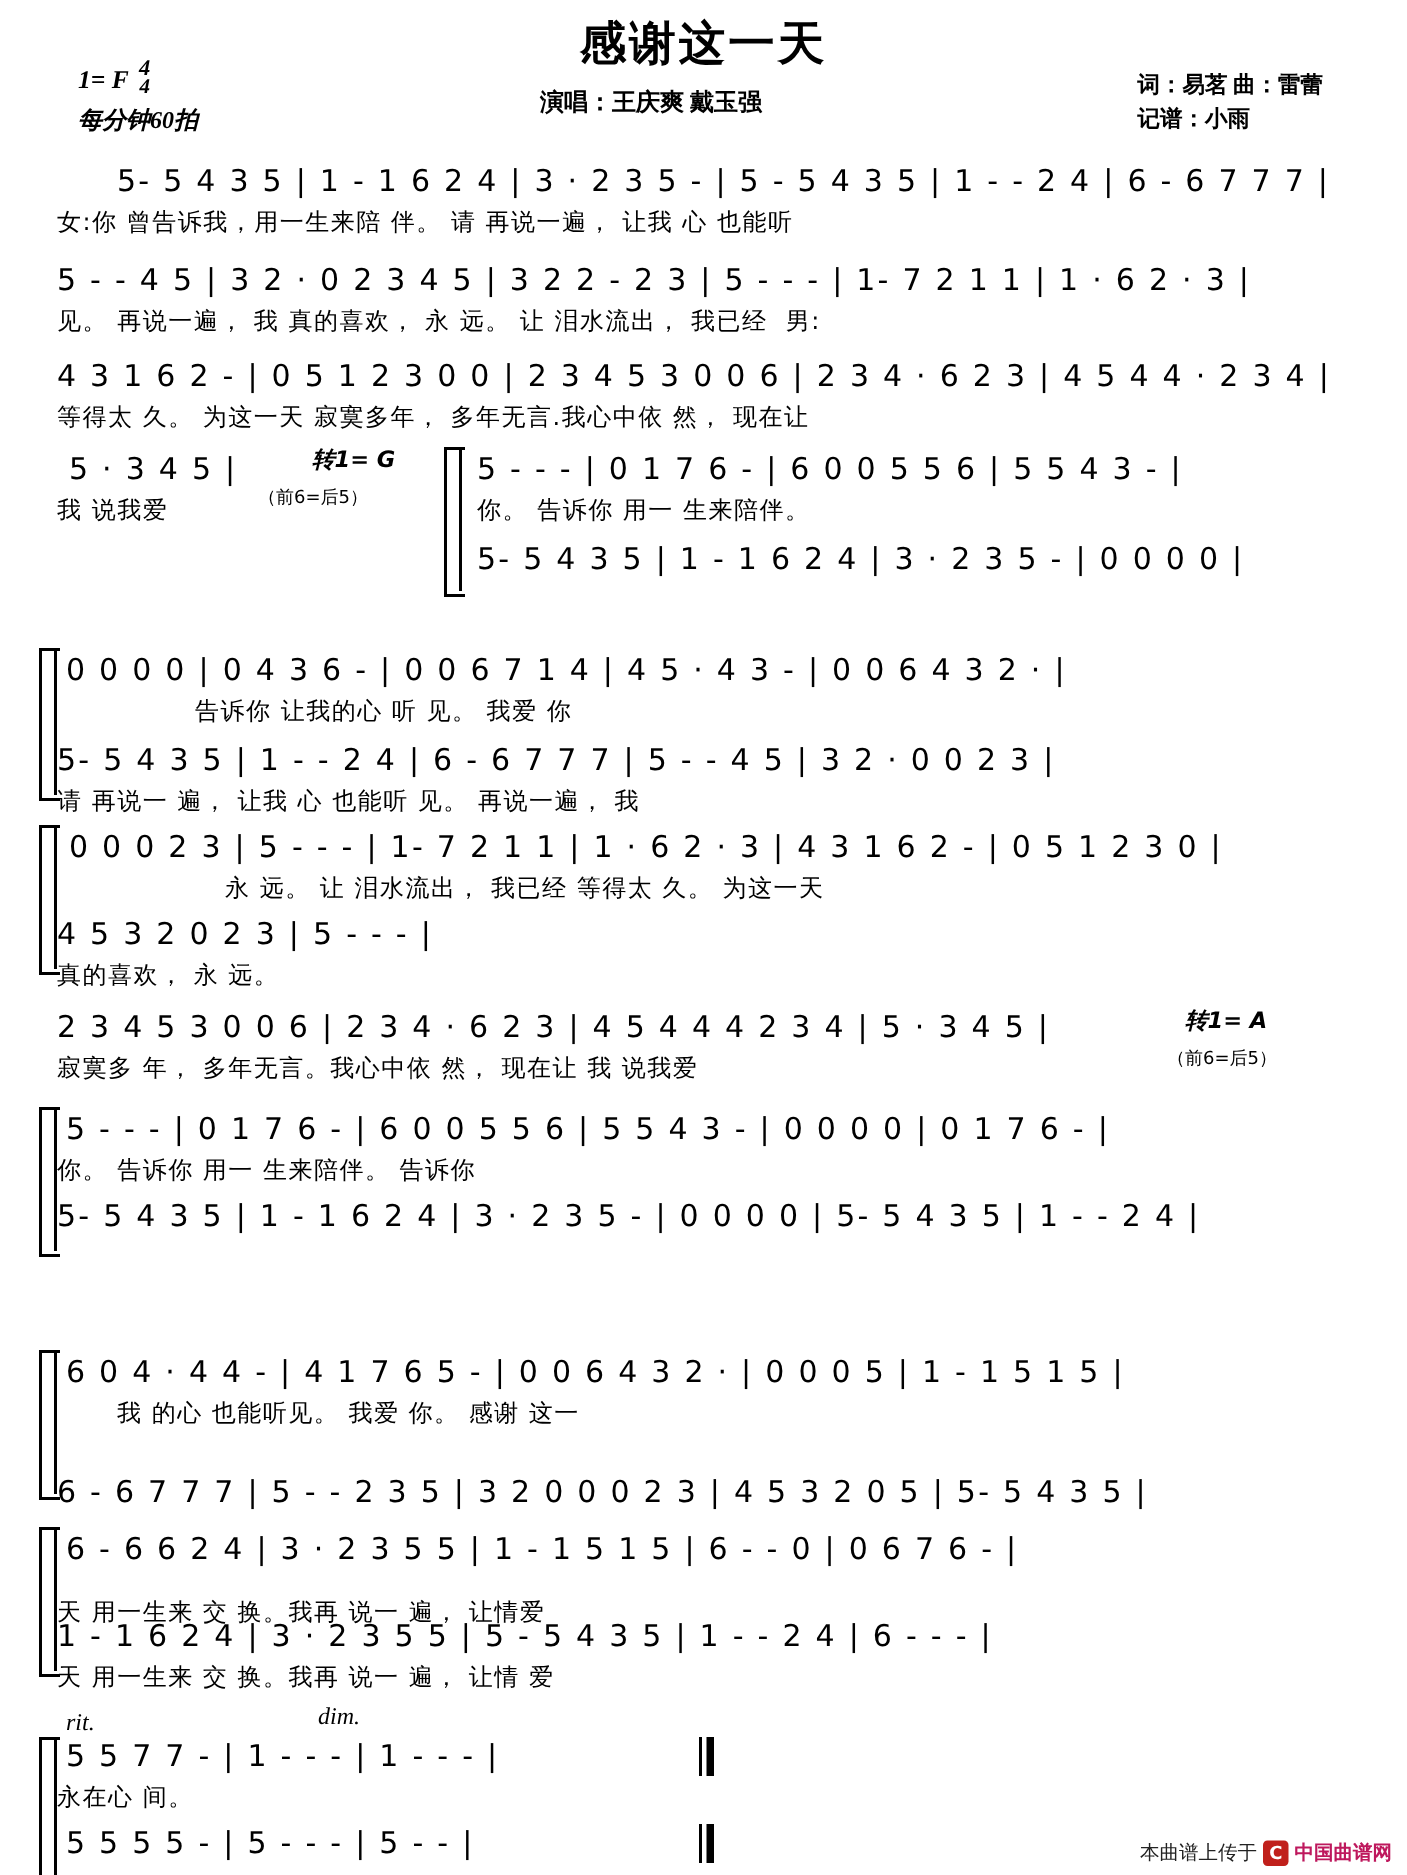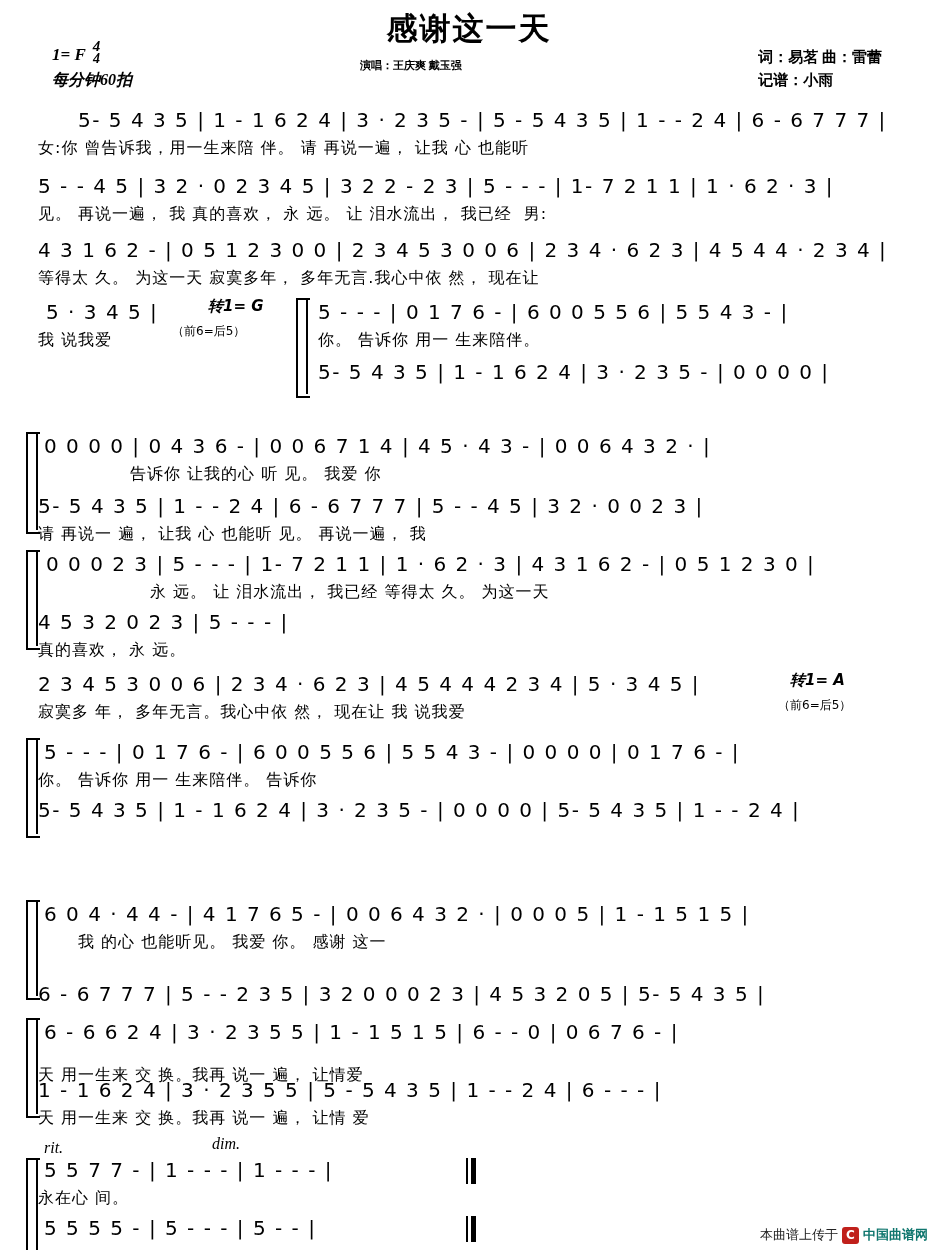--- a/index.html
+++ b/index.html
@@ -56,21 +56,21 @@
     left: 52px;
     top: 70px;
     font-size: 16px;
     font-weight: bold;
     font-style: italic;
   }
   .singers {
     position: absolute;
     left: 360px;
     top: 58px;
-    font-size: 11px;
+    font-size: 16px;
     font-weight: bold;
   }
   .credits {
     position: absolute;
     right: 56px;
     top: 46px;
     font-size: 15px;
     font-weight: bold;
     text-align: left;
     line-height: 1.55;
@@ -142,21 +142,21 @@
     width: 17px;
     height: 17px;
     background: #c0201b;
     color: #fff;
     font-size: 12px;
     line-height: 17px;
     text-align: center;
     border-radius: 3px;
     font-weight: bold;
   }
-  .footer .site { color: #0f766e; font-weight: bold; }
+  .footer .site { color: #be185d; font-weight: bold; }
 </style>
 </head>
 <body>
 
 <div class="page">
 
   <div class="title">感谢这一天</div>
 
   <div class="key-sig">
     <span>1= F</span>

